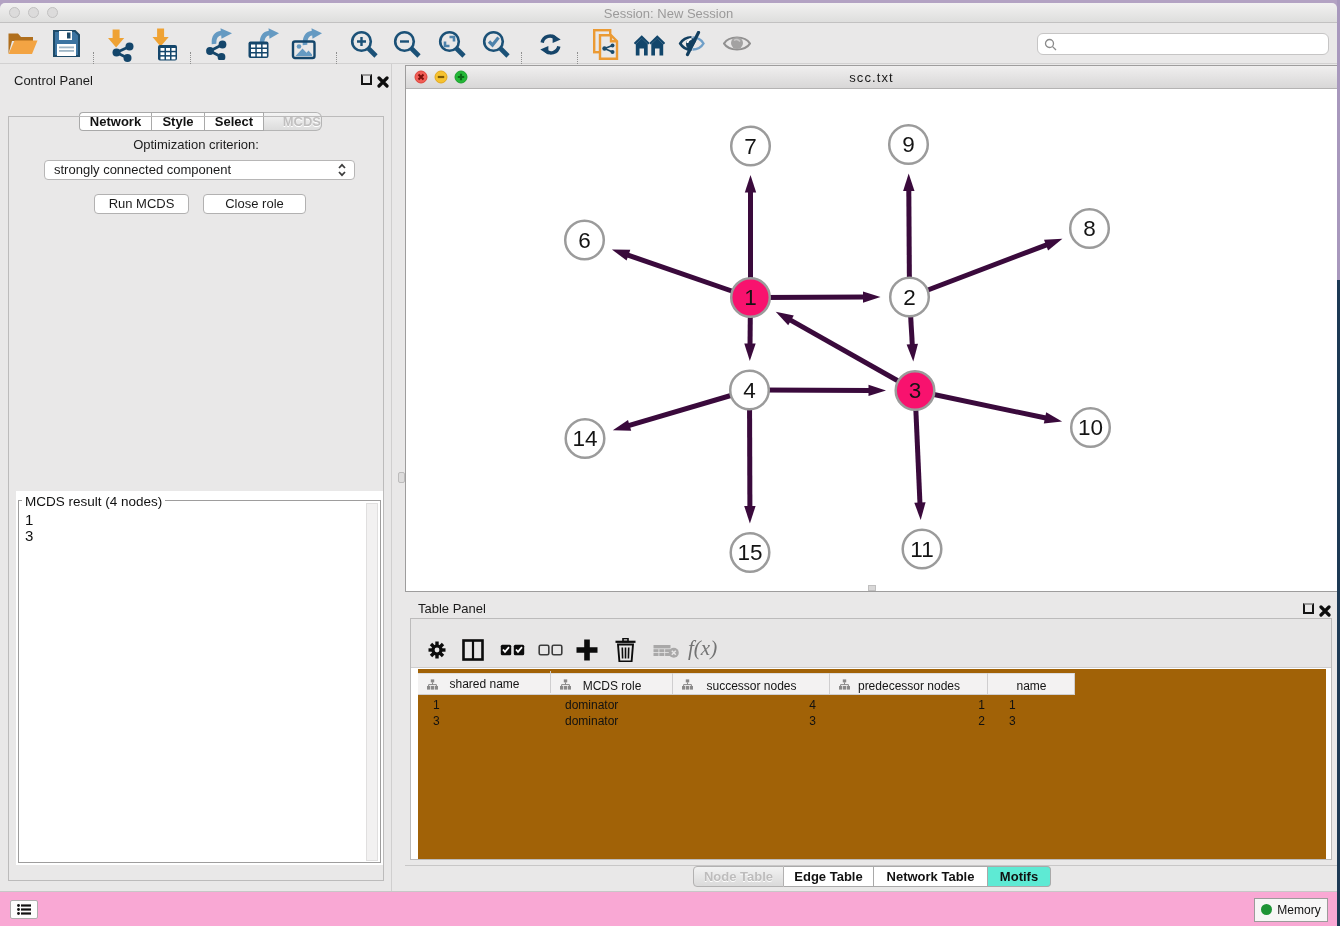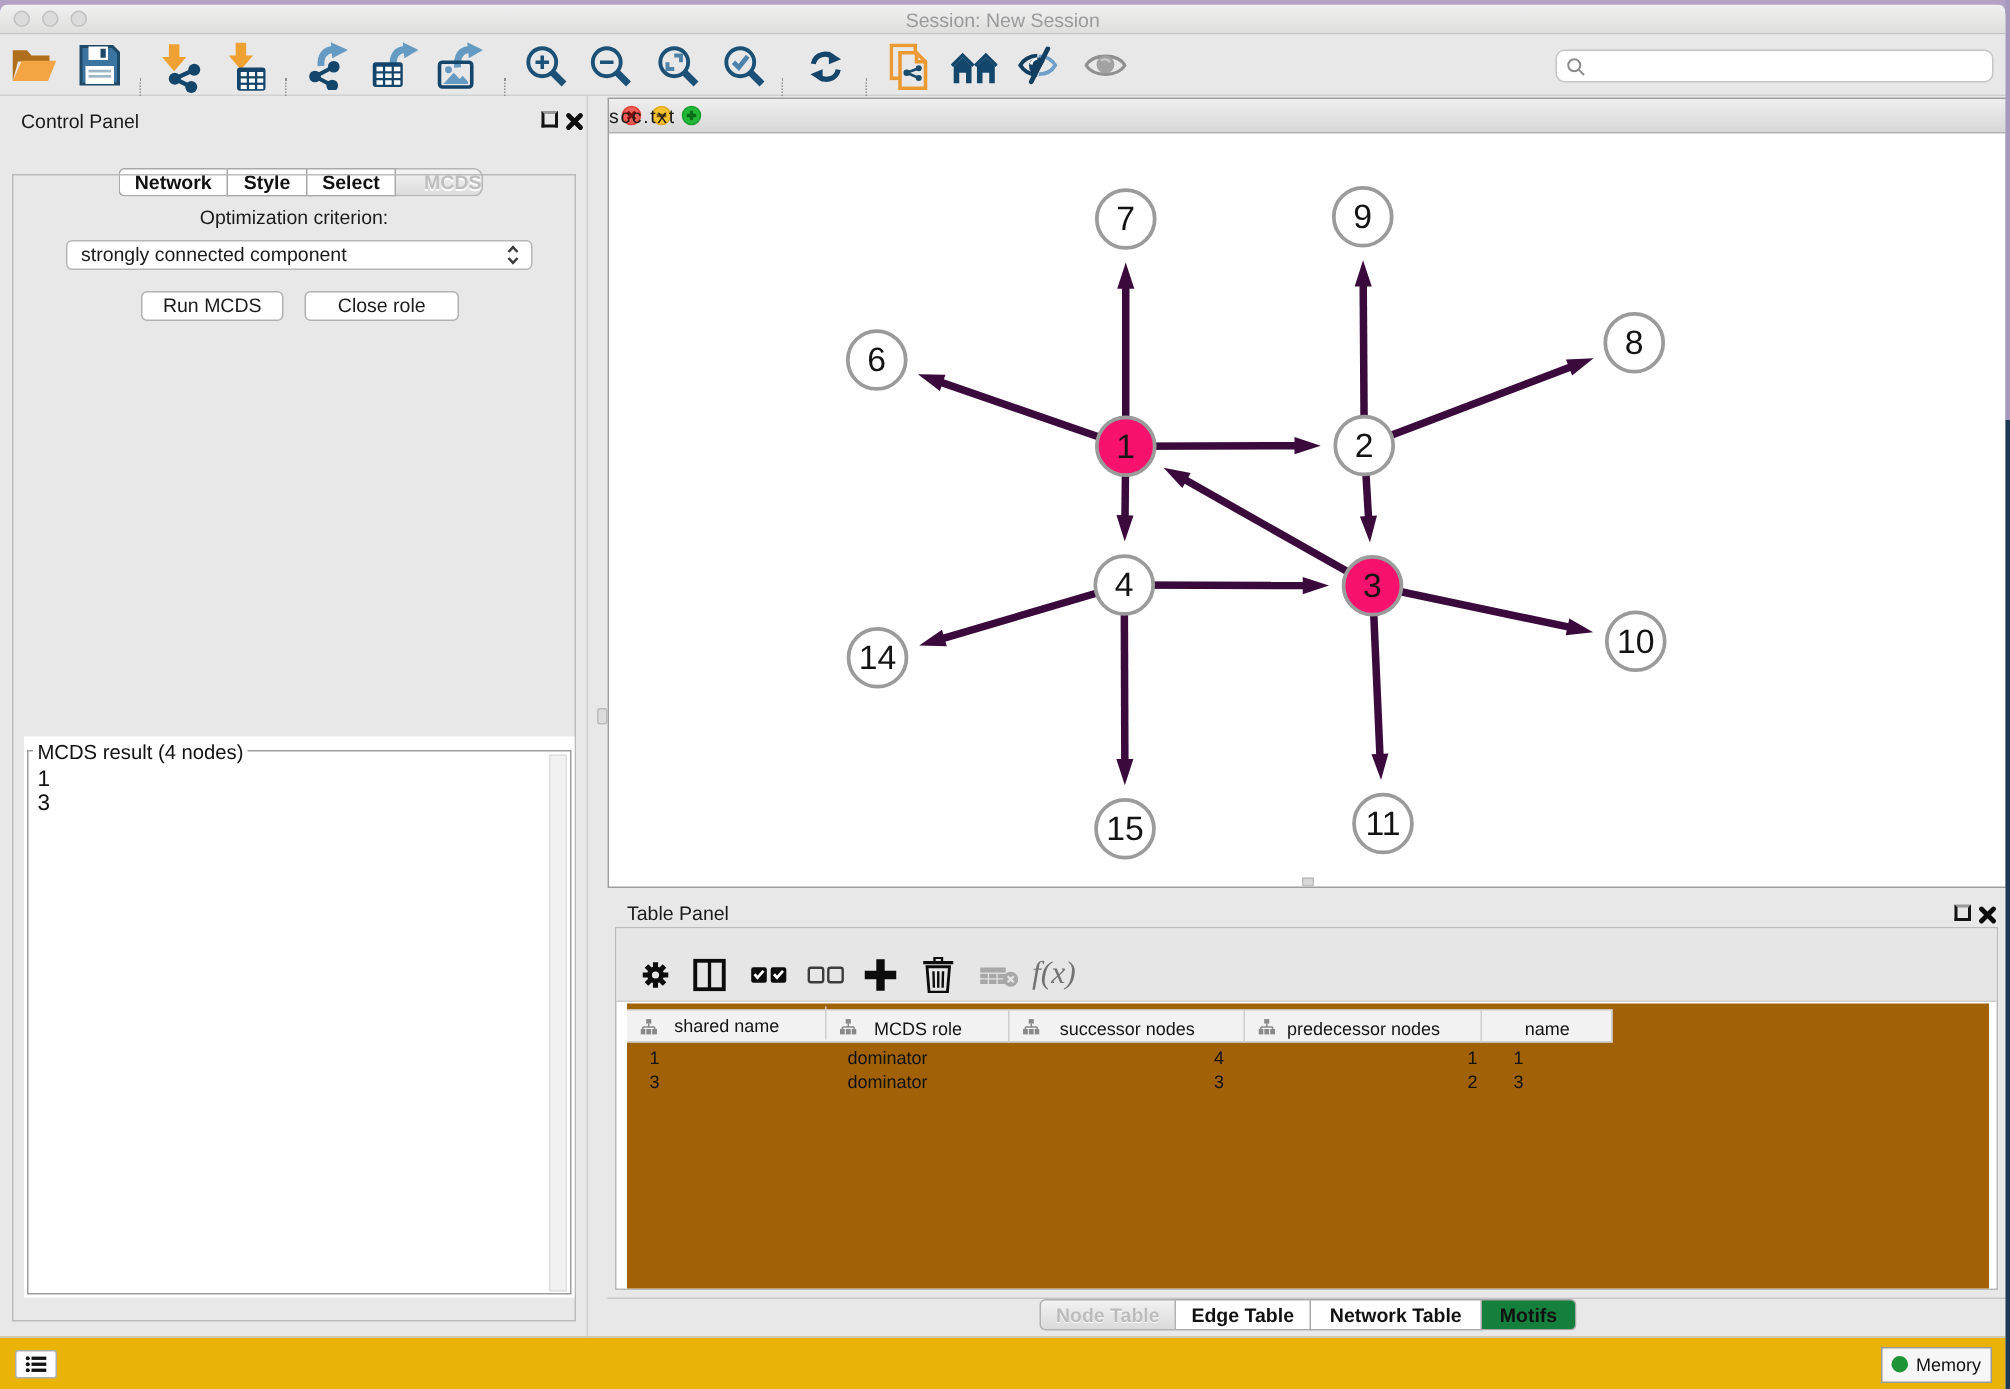--- a/index.html
+++ b/index.html
@@ -200,21 +200,21 @@
 <div class="abs" style="left:405px;top:65px;width:933px;height:527px;border:1px solid #9e9d9d;background:#fff">
   <div class="abs" style="left:0;top:0;width:100%;height:23px;background:linear-gradient(#f0efef,#d8d7d7);border-bottom:1px solid #b4b3b3">
     <svg width="60" height="16" style="position:absolute;left:7px;top:3px" viewBox="0 0 60 16">
       <circle cx="8" cy="8" r="6" fill="#f15e57" stroke="#dd4238" stroke-width="1"></circle>
       <path d="M5.5 5.5 L10.5 10.5 M10.5 5.5 L5.5 10.5" stroke="#7c100c" stroke-width="2"></path>
       <circle cx="28" cy="8" r="6" fill="#f6c22f" stroke="#e3a81c" stroke-width="1"></circle>
       <path d="M24.8 8 L31.2 8" stroke="#7d5a07" stroke-width="2.2"></path>
       <circle cx="48" cy="8" r="6" fill="#23b837" stroke="#1a9e2c" stroke-width="1"></circle>
       <path d="M44.8 8 L51.2 8 M48 4.8 L48 11.2" stroke="#0b6b17" stroke-width="2.2"></path>
     </svg>
-    <div class="abs" style="left:0;top:4px;width:100%;text-align:left;font-size:13px;color:#1a1a1a;letter-spacing:1.1px">scc.txt</div>
+    <div class="abs" style="left:0;top:4px;width:100%;text-align:center;font-size:13px;color:#1a1a1a;letter-spacing:1.1px">scc.txt</div>
   </div>
   <svg width="934" height="503" viewBox="405 88 934 503" style="position:absolute;left:-1px;top:22px;" font-family="Liberation Sans, sans-serif">
       <line x1="750.5" y1="297.5" x2="750.5" y2="190.5" stroke="#3a0a3c" stroke-width="5"></line>
       <polygon points="750.5,175.0 756.2,192.5 744.8,192.5" fill="#3a0a3c"></polygon>
       <line x1="750.5" y1="297.5" x2="626.5" y2="254.6" stroke="#3a0a3c" stroke-width="5"></line>
       <polygon points="611.9,249.5 630.3,249.8 626.6,260.6" fill="#3a0a3c"></polygon>
       <line x1="750.5" y1="297.5" x2="865.0" y2="297.1" stroke="#3a0a3c" stroke-width="5"></line>
       <polygon points="880.5,297.1 863.0,302.8 863.0,291.4" fill="#3a0a3c"></polygon>
       <line x1="750.5" y1="297.5" x2="750.0" y2="345.5" stroke="#3a0a3c" stroke-width="5"></line>
       <polygon points="749.8,361.0 744.3,343.4 755.7,343.6" fill="#3a0a3c"></polygon>
@@ -402,25 +402,25 @@
   <div class="abs" style="left:591px;top:45px;font-size:12px;color:#111">3</div>
 </div>
 
   </div>
 
   <div class="abs" style="left:0;top:268px;width:932px;border-top:1px solid #c8c7c7"></div>
   <div class="abs" style="left:288px;top:269px;height:21px;display:flex;font-size:13px;font-weight:600">
     <div style="width:91px;background:linear-gradient(#f2f2f2,#dadada);border:1px solid #b2b1b1;border-radius:4px 0 0 4px;text-align:center;line-height:19px;color:#bdbcbc;text-shadow:0 1px 0 #fff">Node Table</div>
     <div style="width:90px;background:#fff;border:1px solid #a9a9a9;border-left:none;text-align:center;line-height:19px;color:#111">Edge Table</div>
     <div style="width:114px;background:#fff;border:1px solid #a9a9a9;border-left:none;text-align:center;line-height:19px;color:#111">Network Table</div>
-    <div style="width:63px;background:#15803d;border:1px solid #a9a9a9;border-left:none;border-radius:0 4px 4px 0;text-align:center;line-height:19px;color:#111">Motifs</div>
-  </div>
-</div>
-
-<div class="abs" style="left:0;top:891px;width:1337px;height:35px;background:#eab308;border-top:1px solid #c8c7c7">
+    <div style="width:63px;background:#5eead4;border:1px solid #a9a9a9;border-left:none;border-radius:0 4px 4px 0;text-align:center;line-height:19px;color:#111">Motifs</div>
+  </div>
+</div>
+
+<div class="abs" style="left:0;top:891px;width:1337px;height:35px;background:#f9a8d4;border-top:1px solid #c8c7c7">
   <div class="abs" style="left:10px;top:8px;width:28px;height:19px;background:#fdfdfd;border:1px solid #aeadad;border-radius:2px">
     <svg width="14" height="11" style="position:absolute;left:6px;top:3px" viewBox="0 0 14 11">
       <circle cx="1.5" cy="1.5" r="1.4" fill="#111"></circle>
         <rect x="4" y="0.4" width="10" height="2.2" fill="#111"></rect>
       <circle cx="1.5" cy="5.5" r="1.4" fill="#111"></circle>
         <rect x="4" y="4.4" width="10" height="2.2" fill="#111"></rect>
       <circle cx="1.5" cy="9.5" r="1.4" fill="#111"></circle>
         <rect x="4" y="8.4" width="10" height="2.2" fill="#111"></rect>
     </svg>
   </div>

